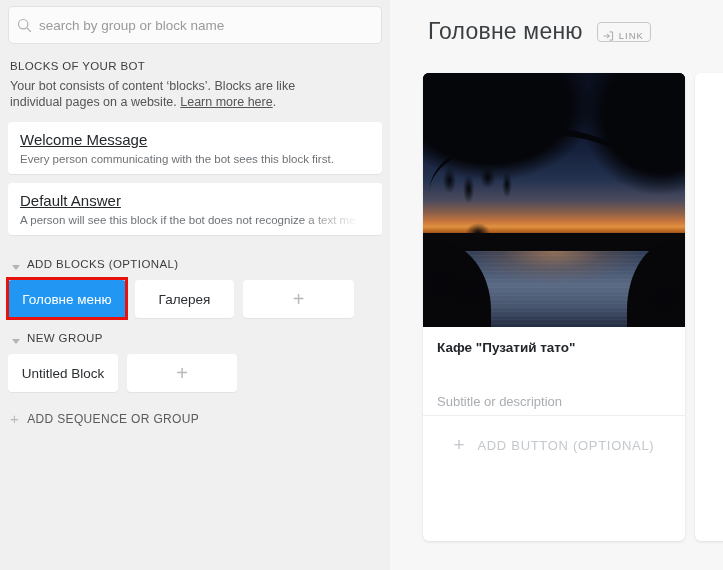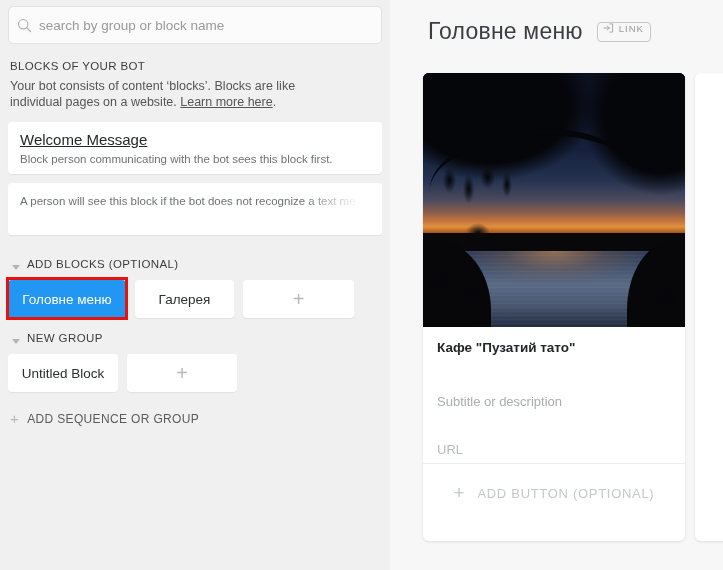--- a/index.html
+++ b/index.html
@@ -120,21 +120,21 @@
     height:570px;
   }
   .right-header{
     display:flex;align-items:center;gap:14px;
     padding:18px 0 0 38px;
   }
   .right-title{
     font-size:23px;color:#3b3f43;font-weight:400;letter-spacing:0.2px;
   }
   .link-badge{
-    display:inline-flex;align-items:flex-start;gap:5px;
+    display:inline-flex;align-items:flex-end;gap:5px;
     border:1px solid #c9c9c9;border-radius:4px;
     height:18px;padding:0 6px 0 5px;
     color:#9a9a9a;font-size:9.5px;letter-spacing:1px;
   }
   .link-badge svg{display:block;}
 
   .card-strip{position:relative;margin-top:28px;padding-left:33px;display:flex;gap:10px;}
   .gcard{
     width:262px;
     background:#fff;
@@ -266,23 +266,24 @@
 
     <div class="section-label">BLOCKS OF YOUR BOT</div>
 
     <div class="blurb">
       <span>Your bot consists of content ‘blocks’. Blocks are like individual pages on a website. </span><a href="#">Learn more here</a><span>.</span>
     </div>
 
     <div class="cards">
       <div class="block-card">
         <div class="bc-title">Welcome Message</div>
-        <div class="bc-sub">Block person communicating with the bot sees this block first.</div>
+        <div class="bc-sub">Every person communicating with the bot sees this block first.</div>
       </div>
       <div class="block-card fade">
+        <div class="bc-title">Default Answer</div>
         <div class="bc-sub">A person will see this block if the bot does not recognize a text me</div>
       </div>
     </div>
 
     <div class="group-head">
       <span class="caret"></span>
       <span>ADD BLOCKS (OPTIONAL)</span>
     </div>
     <div class="chip-row">
       <div class="chip active w1">Головне меню</div>
@@ -336,21 +337,20 @@
           <div class="canopy"></div>
           <div class="canopy2"></div>
           <div class="branch"></div>
           <div class="twigs"></div>
           <div class="shrubL"></div>
           <div class="shrubR"></div>
         </div>
         <div class="gcard-body">
           <div class="g-title">Кафе "Пузатий тато"</div>
           <div class="g-sub">Subtitle or description</div>
-          <div class="g-url">URL</div>
         </div>
         <div class="gcard-foot">
           <span class="plusglyph">+</span>
           <span>ADD BUTTON (OPTIONAL)</span>
         </div>
       </div>
 
       <div class="gcard-partial"></div>
     </div>
 

